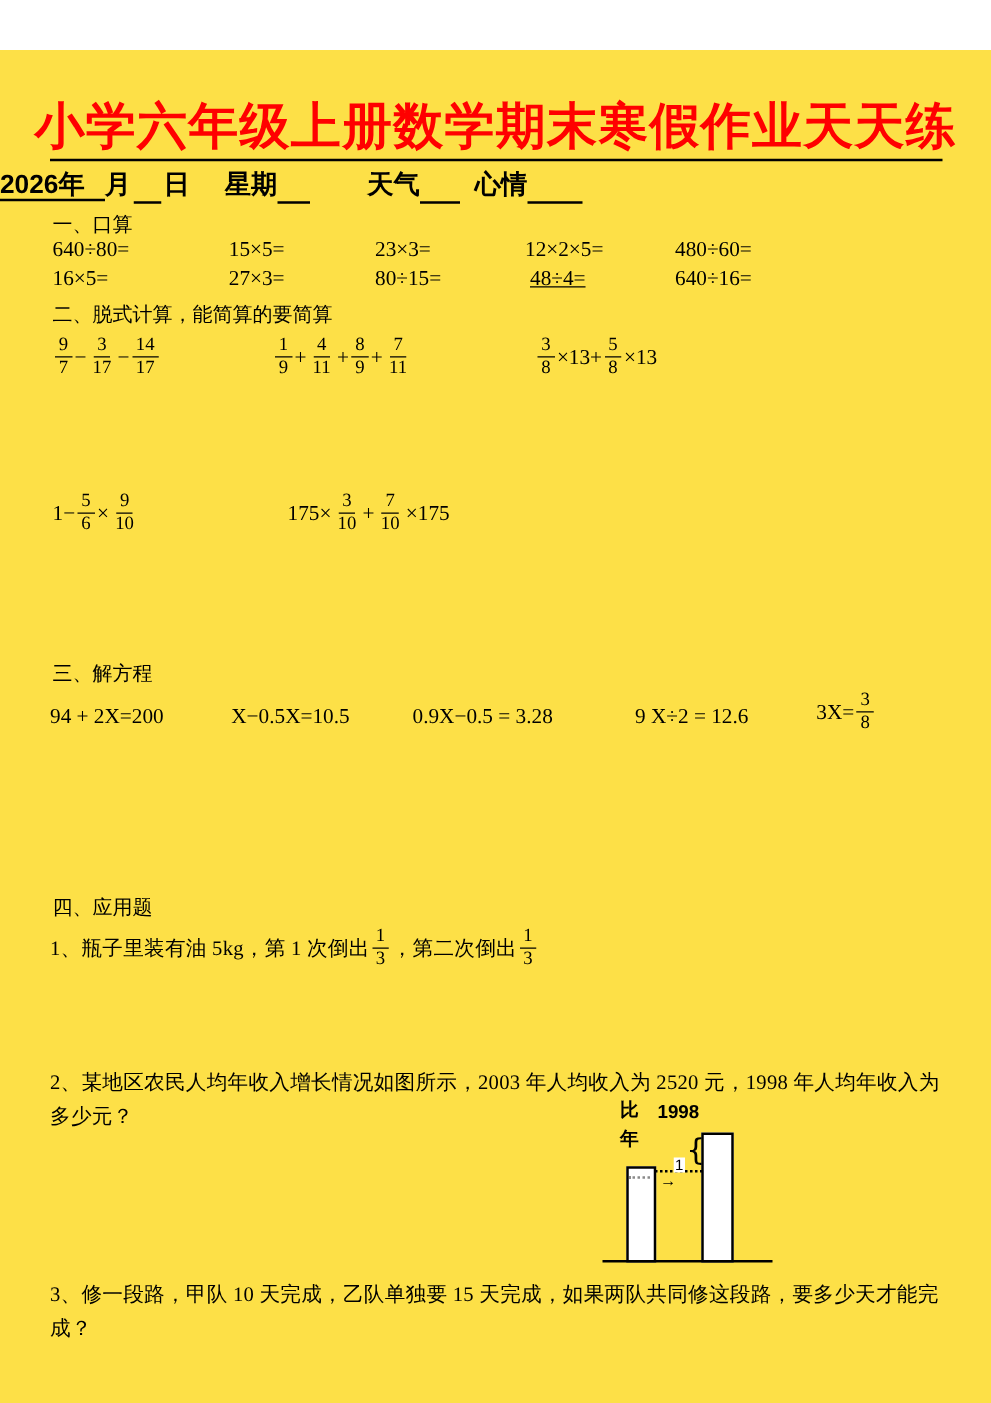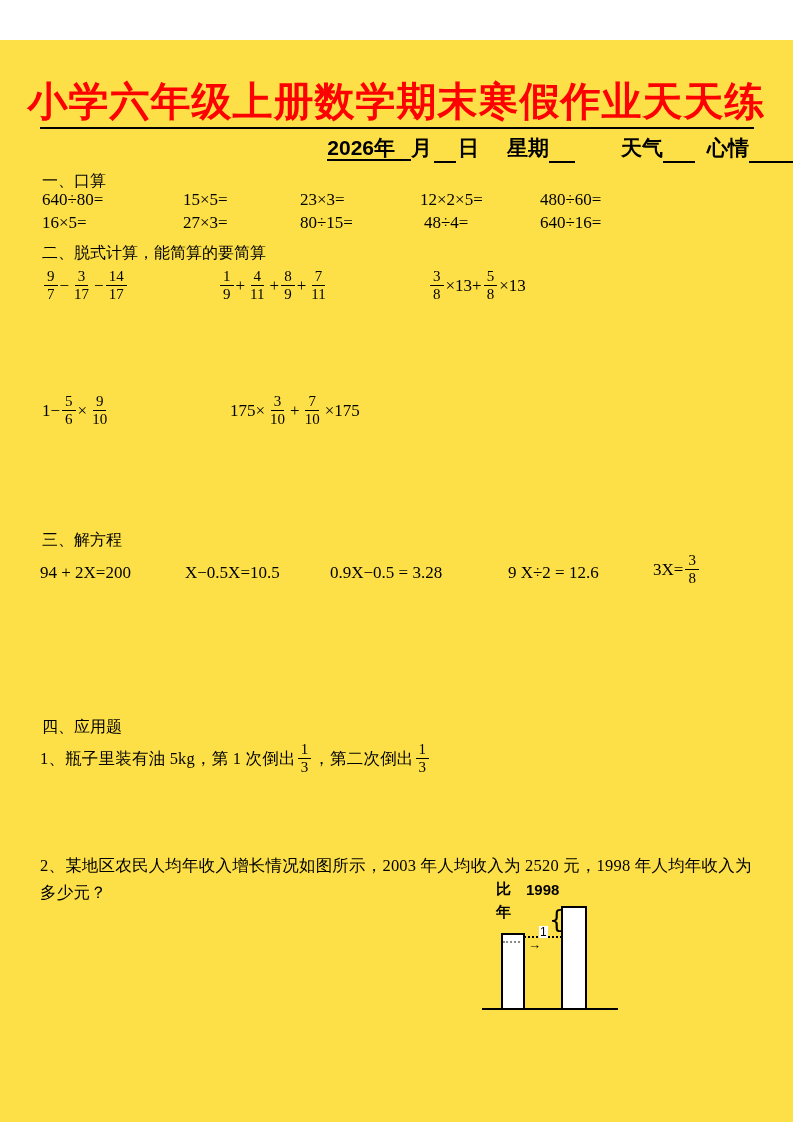--- a/index.html
+++ b/index.html
@@ -19,21 +19,21 @@
     font-family:"Liberation Sans", sans-serif;
     font-size:40px;font-weight:900;letter-spacing:1px;
     color:#ff0000;line-height:46px;
   }
   .header-rule{
     position:absolute;top:87px;left:40px;width:714px;
     border-top:2.5px solid #000;
   }
   .date-line{
     position:absolute;top:94px;left:0;width:100%;
-    text-align:right;
+    text-align:left;
     font-family:"Liberation Sans", sans-serif;
     font-size:21px;font-weight:bold;line-height:28px;
     white-space:nowrap;
   }
   .date-line .u{border-bottom:2px solid #000;padding-right:16px;}
   .blank{display:inline-block;border-bottom:2px solid #000;height:20px;vertical-align:bottom;}
   .w22{width:22px;margin:0 2px;}
   .w26{width:26px;}
   .w32{width:32px;}
   .w44{width:44px;}
@@ -41,21 +41,21 @@
   .g28{width:28px;}
   .g46{width:46px;}
   .g12{width:12px;}
   
   .sec-h{position:absolute;left:42px;font-size:16px;line-height:20px;}
   .oral-row{
     position:absolute;left:42px;width:712px;
     display:grid;grid-template-columns:141px 117px 120px 120px auto;
     font-size:17px;line-height:22px;
   }
-  .oral-row .c4{padding-left:4px;}
+  .oral-row .c4{padding-left:4px;text-decoration:underline;}
   
   .expr{
     position:absolute;
     display:inline-flex;align-items:center;
     font-size:17px;line-height:20px;white-space:nowrap;
   }
   .frac{
     display:inline-flex;flex-direction:column;align-items:center;
     margin:0 2px;font-size:15px;line-height:17px;
   }
@@ -236,14 +236,15 @@
     <div class="bar bar-left"></div>
     <div class="bar bar-right"></div>
     <div class="faint-marks"></div>
     <div class="dotted-line"></div>
     <span class="level-mark">1</span>
     <span class="fig-arrow">→</span>
     <span class="fig-brace">{</span>
     <div class="fig-baseline"></div>
   </div>
 
+  <div class="prob" style="top:982px">3、修一段路，甲队 10 天完成，乙队单独要 15 天完成，如果两队共同修这段路，要多少天才能完成？</div>
 
 </div>
 
 </body></html>

